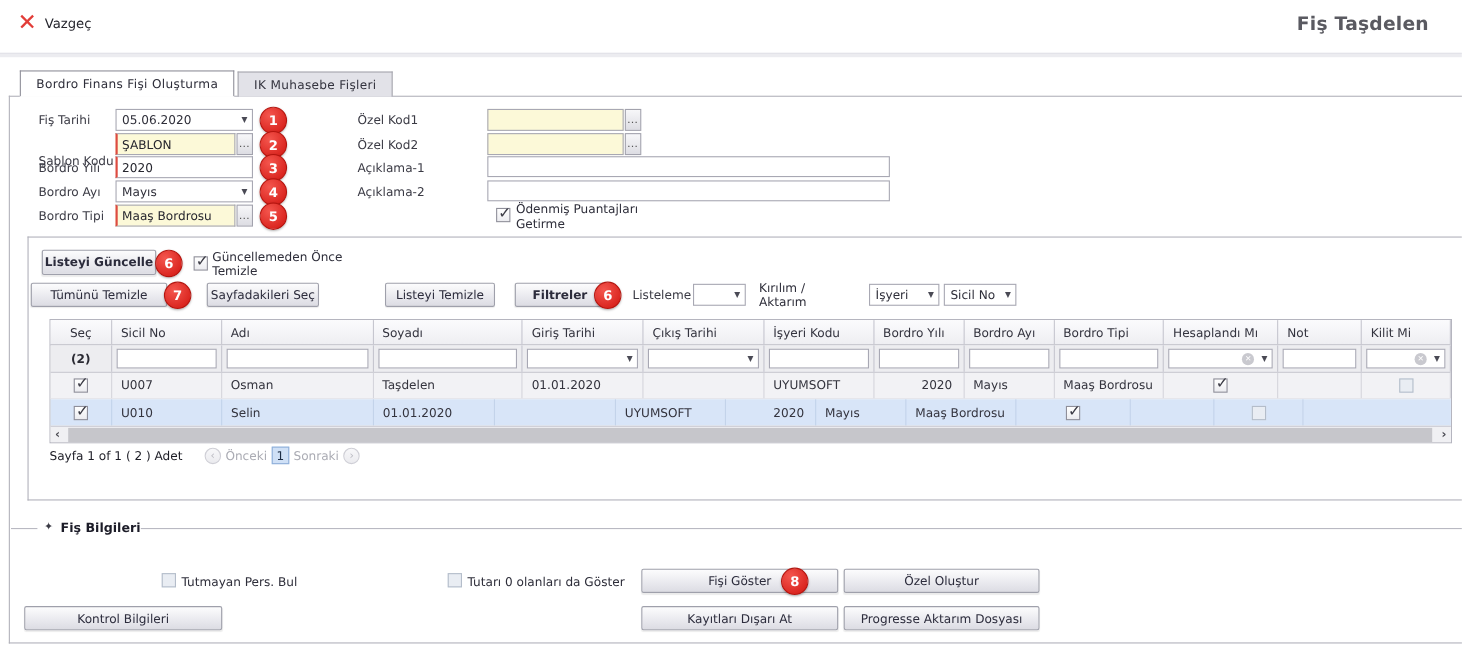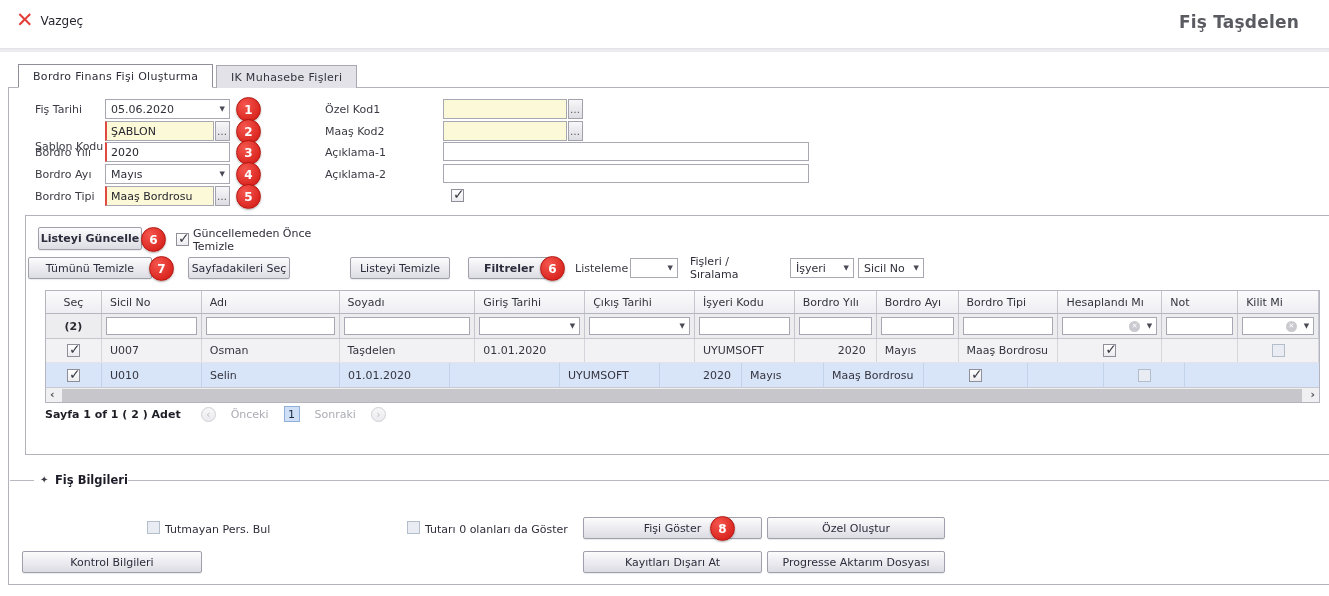--- a/index.html
+++ b/index.html
@@ -81,24 +81,24 @@
   .drow.r2 .tc { border-right:1px solid #c3d3ea; }
 
   
   .hscroll { position:relative; height:15px; background:#f0f0f3; border-top:1px solid #c9c9d1; }
   .sarr { position:absolute; top:0; height:15px; line-height:14px; color:#4a4a52; font-weight:bold; font-size:11px; cursor:pointer; }
   .sarr.l { left:4px; } .sarr.r { right:4px; }
   .sthumb { position:absolute; left:16px; top:1px; width:1240px; height:13px; background:#c6c6cb; cursor:grab; }
 
   
   .pager { position:absolute; left:45px; top:404px; height:20px; display:flex; align-items:center; z-index:2; }
-  .psum { font-weight:bold; color:#1d1d26; margin-right:16px; }
+  .psum { font-weight:normal; color:#1d1d26; margin-right:16px; }
   .picon { width:15px; height:15px; border-radius:50%; border:1px solid #cfcfd6; background:linear-gradient(#f7f7f9,#ebebef);
            color:#bcbcc4; display:inline-flex; align-items:center; justify-content:center; font-size:10px; margin:0 4px; }
-  .plabel { color:#abacb4; margin:0 11px; cursor:pointer; }
+  .plabel { color:#abacb4; margin:0 0; cursor:pointer; }
   .pnum { width:16px; height:16px; background:#cfe0f6; border:1px solid #8fb0da; color:#1c2c44; display:inline-flex;
           align-items:center; justify-content:center; margin:0 4px; cursor:pointer; }
 
   
   .dash { position:absolute; height:1px; background:#b9b9c2; z-index:2; }
   .fb-arrow { position:absolute; left:40px; top:474px; font-size:10px; color:#3c3c46; z-index:2; }
   .fb-title { position:absolute; left:55px; top:473px; font-weight:bold; font-size:11.5px; color:#1c1c28; z-index:2; }
   .blbl { position:absolute; color:#2e2e3a; z-index:2; white-space:nowrap; }
 </style>
 </head>
@@ -156,54 +156,55 @@
   <div class="badge" style="left:236px;top:184px">5</div>
 
   <div class="lbl" style="left:325px;top:103px">Özel Kod1</div>
   <div class="lookupwrap" style="left:443px;top:99px;width:140px">
     <input class="inp flat yellow" style="">
     <div class="lk">
         <span>…</span>
       </div>
   </div>
 
-  <div class="lbl" style="left:325px;top:125px">Maaş Kod2</div>
+  <div class="lbl" style="left:325px;top:125px">Özel Kod2</div>
   <div class="lookupwrap" style="left:443px;top:121px;width:140px">
     <input class="inp flat yellow" style="">
     <div class="lk">
         <span>…</span>
       </div>
   </div>
 
   <div class="lbl" style="left:325px;top:146px">Açıklama-1</div>
   <input class="inp" style="left: 443px; top: 142px; width: 366px; height: 19px;">
 
   <div class="lbl" style="left:325px;top:168px">Açıklama-2</div>
   <input class="inp" style="left: 443px; top: 164px; width: 366px; height: 19px;">
 
   <span class="cb checked" style="left:451px;top:189px"></span>
+  <div class="cblbl" style="left:469px;top:184px;width:130px">Ödenmiş Puantajları Getirme</div>
 
   <div class="btn bold" style="left:38px;top:227px;width:104px;height:23px">Listeyi Güncelle</div>
   <div class="badge" style="left:141px;top:227px">6</div>
   <span class="cb checked" style="left:176px;top:233px"></span>
   <div class="cblbl" style="left:193px;top:227px;width:132px">Güncellemeden Önce Temizle</div>
 
   <div class="btn" style="left:28px;top:257px;width:124px">Tümünü Temizle</div>
   <div class="badge" style="left:149px;top:256px">7</div>
   <div class="btn" style="left:188px;top:257px;width:102px">Sayfadakileri Seç</div>
   <div class="btn" style="left:350px;top:257px;width:100px">Listeyi Temizle</div>
   <div class="btn bold" style="left:468px;top:257px;width:82px">Filtreler</div>
   <div class="badge" style="left:540px;top:256px">6</div>
 
   <div class="lbl" style="left:575px;top:262px">Listeleme</div>
   <div class="select" style="left:630px;top:258px;width:48px">
     <span class="selval"></span>
     <span class="arr">▼</span>
   </div>
-  <div class="cblbl" style="left:690px;top:255px;width:72px">Fişleri / Sıralama</div>
+  <div class="cblbl" style="left:690px;top:255px;width:72px">Kırılım / Aktarım</div>
   <div class="select" style="left:790px;top:258px;width:64px">
     <span class="selval">İşyeri</span>
     <span class="arr">▼</span>
   </div>
   <div class="select" style="left:858px;top:258px;width:66px">
     <span class="selval">Sicil No</span>
     <span class="arr">▼</span>
   </div>
 
   <div class="tbl">

